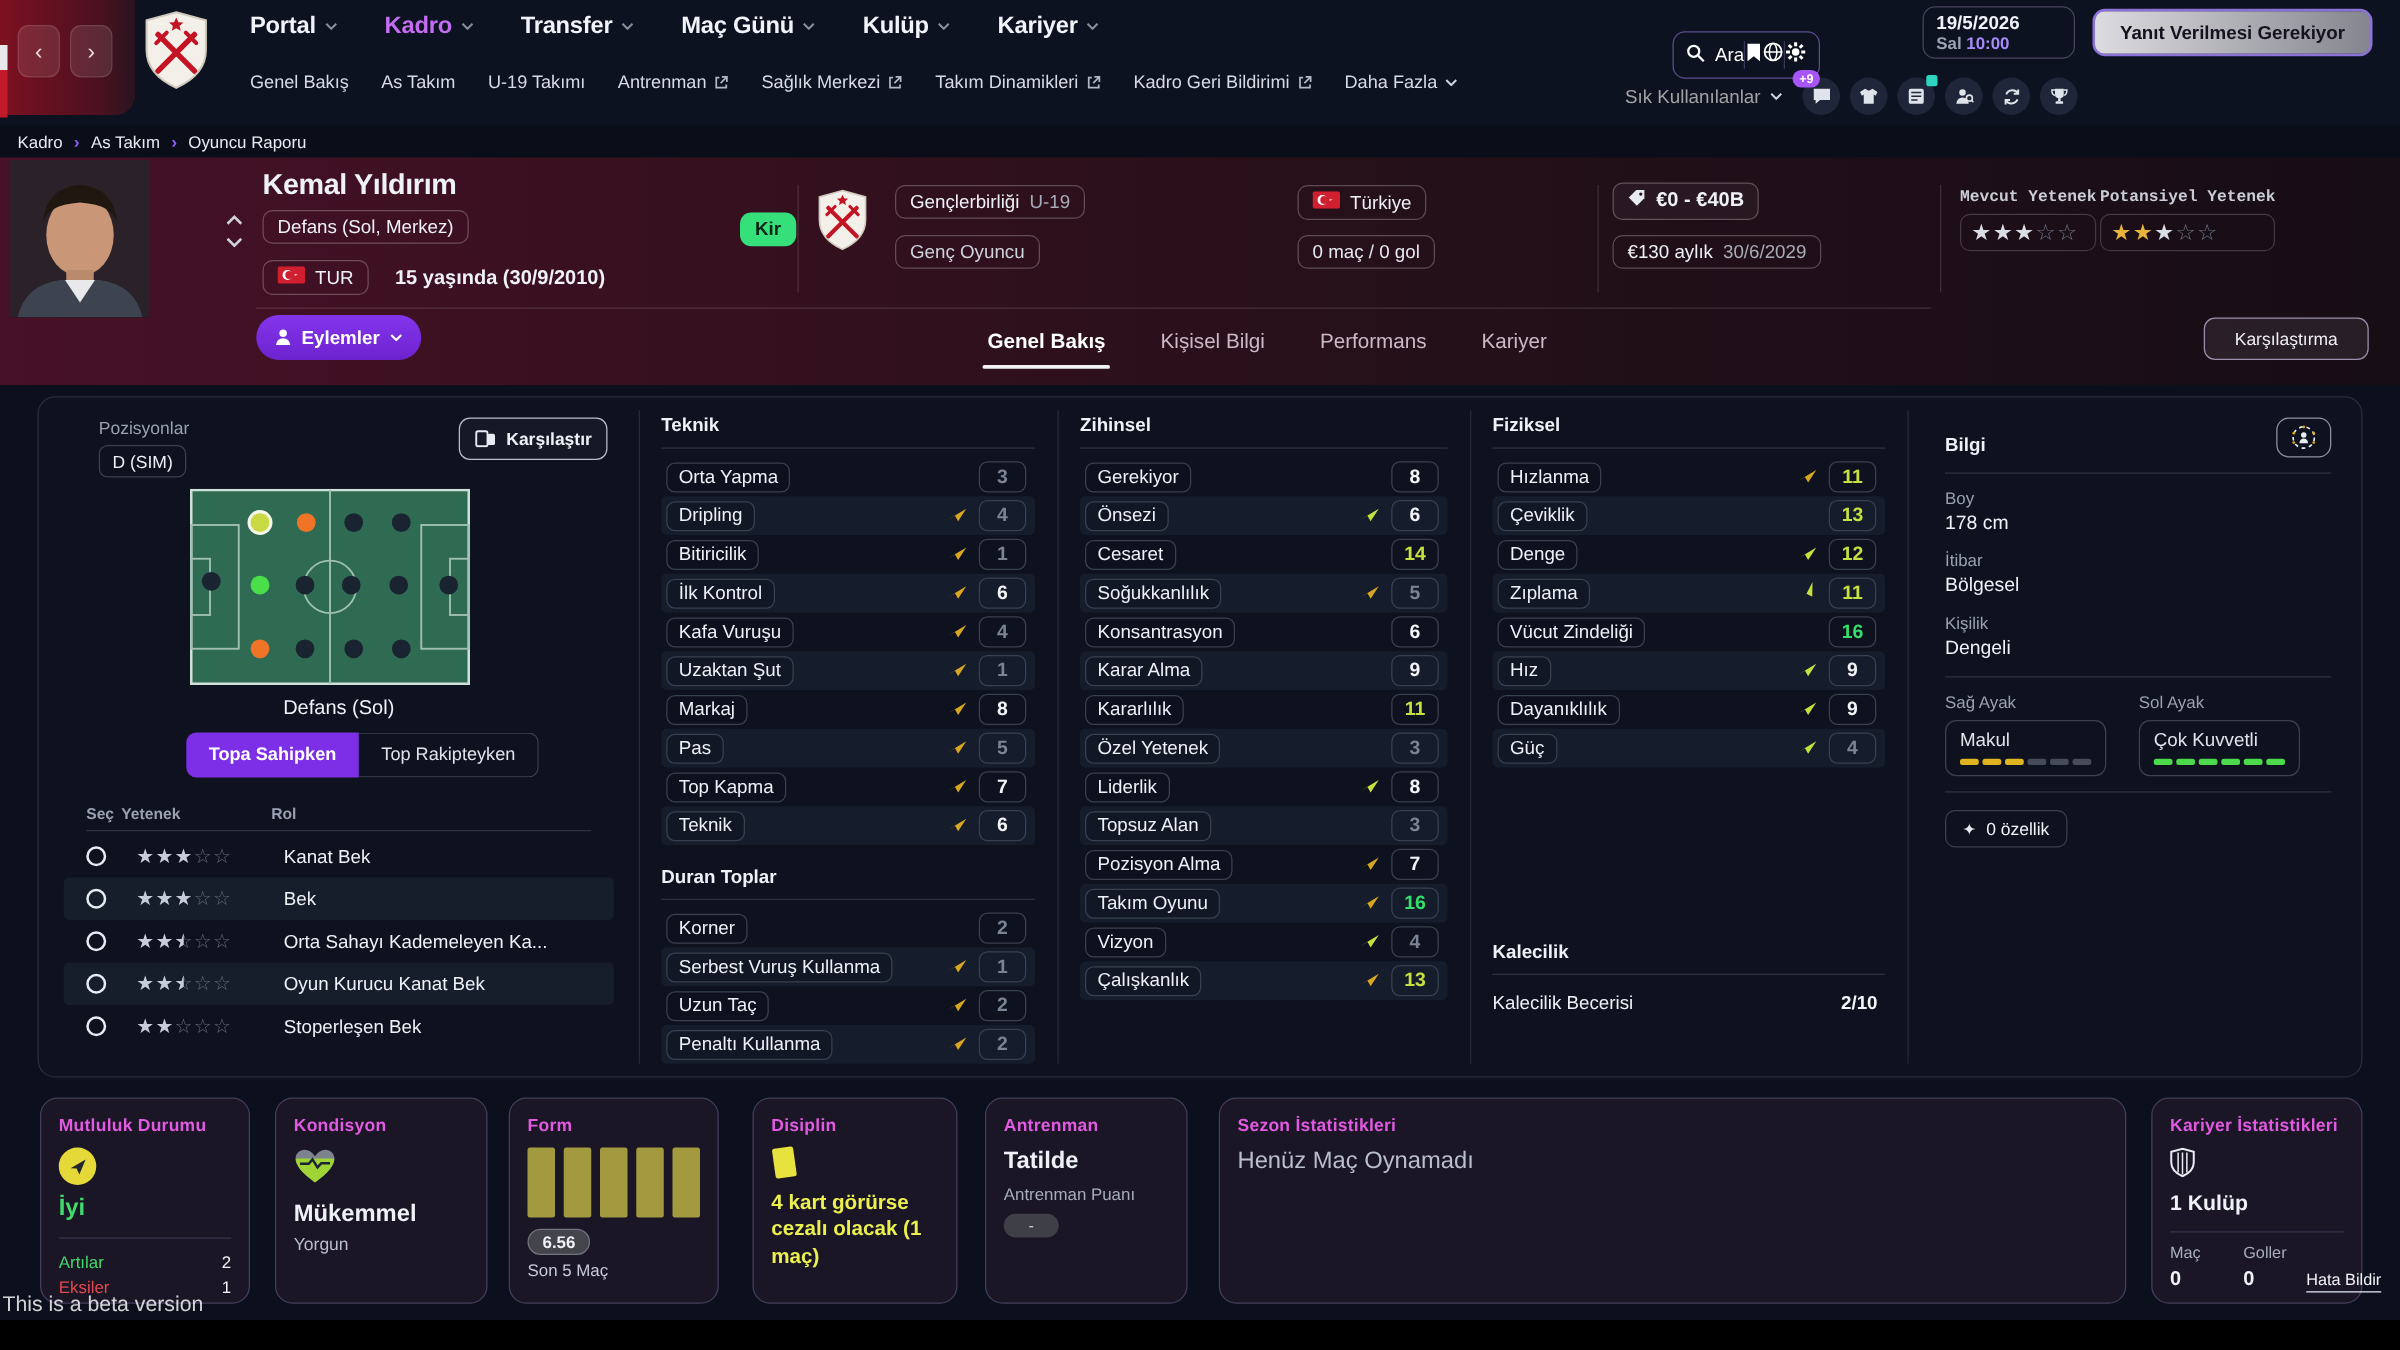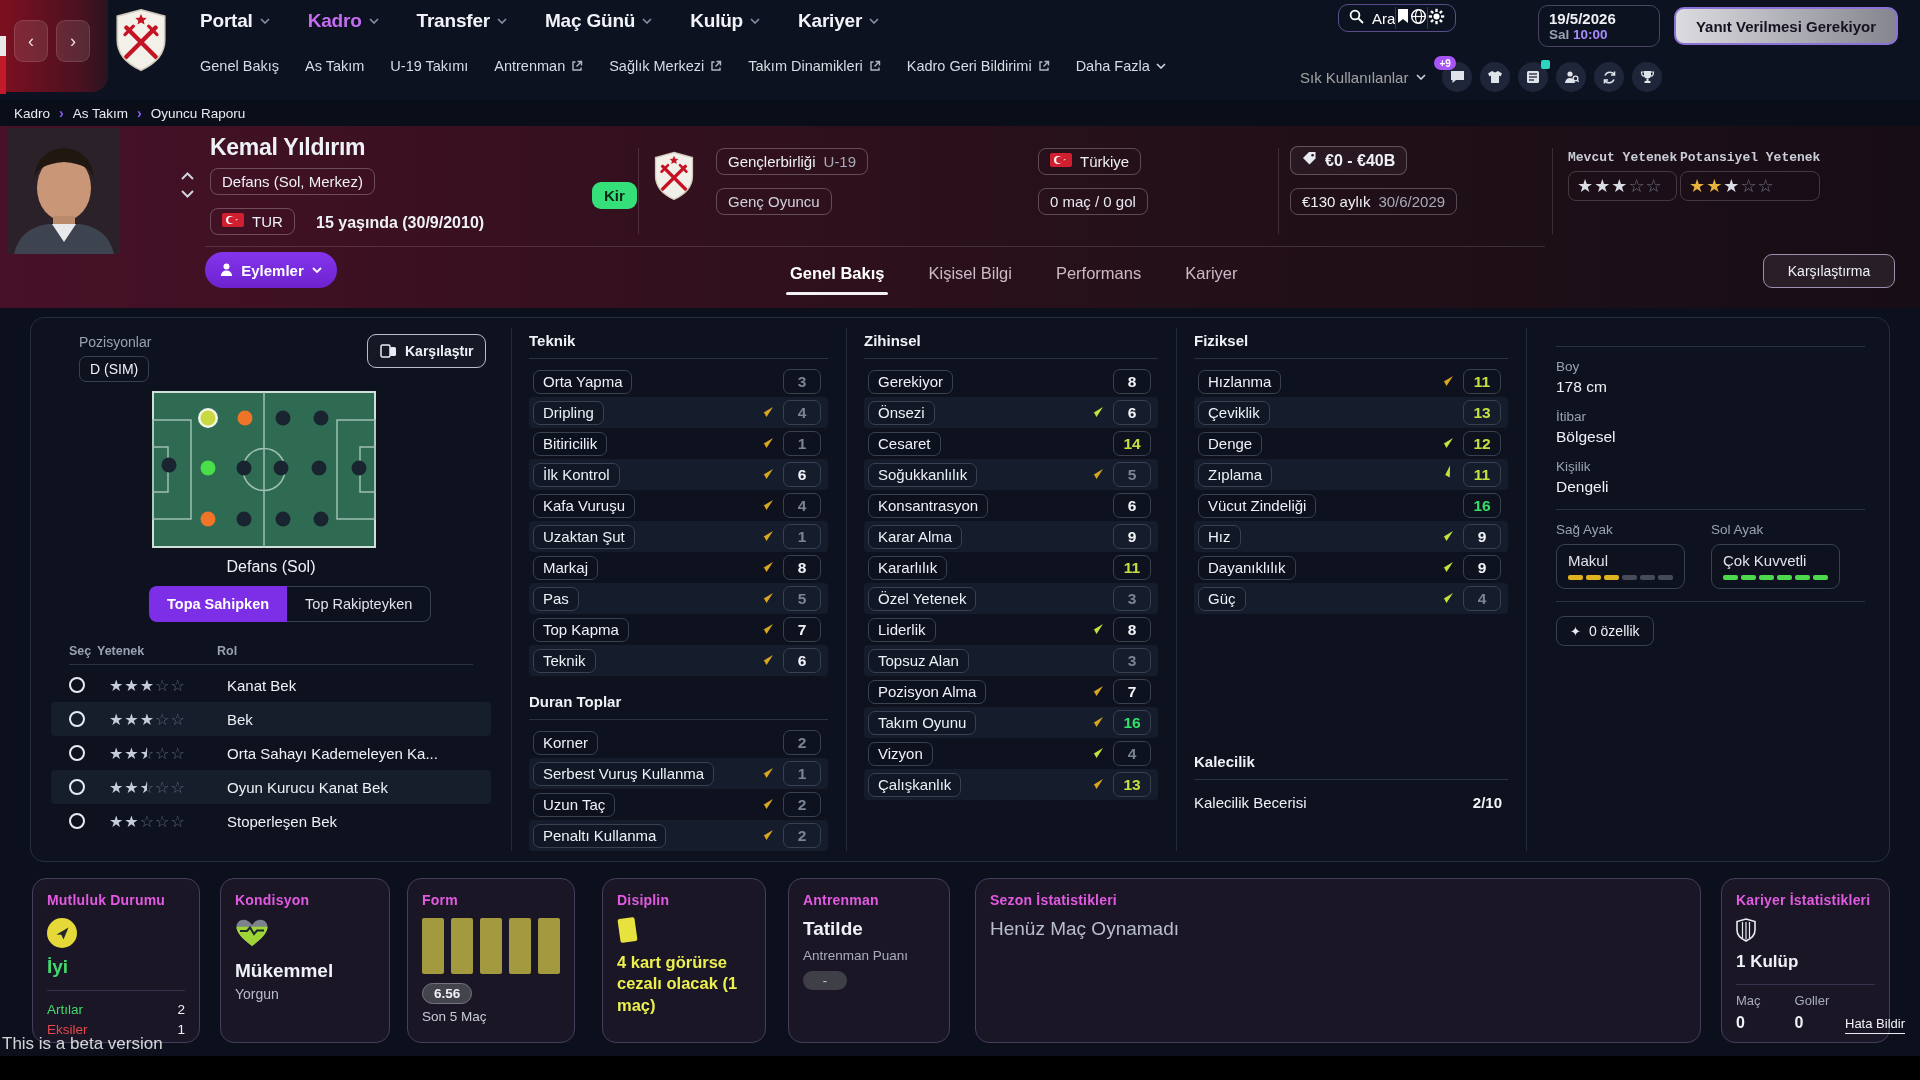--- a/index.html
+++ b/index.html
@@ -17,21 +17,21 @@
   .hist-back { left:14px; } .hist-fwd { left:56px; }
   .crest { position:absolute; left:114px; top:4px; z-index:3; }
   .nav-row { position:absolute; left:200px; top:10px; display:flex; gap:38px; align-items:center; }
   .nav-item { display:flex; align-items:center; gap:7px; font-size:19px; font-weight:bold; color:#f1f3f8; letter-spacing:-.2px; cursor:pointer;}
   .nav-item.active { color:#c46cf2; }
   .chev { width:10px; height:6px; }
   .subnav-row { position:absolute; left:200px; top:58px; display:flex; gap:26px; align-items:center; }
   .subnav-item { display:flex; align-items:center; gap:6px; font-size:14.5px; color:#d7dbe4; cursor:pointer; }
   .ext { opacity:.85; }
   
-  .search-pill { position:absolute; left:1338px; top:4px; height:28px; border:1.5px solid #5b4d8c; border-radius:10px;
+  .search-pill { position:absolute; left:1338px; top:25px; height:38px; border:1.5px solid #5b4d8c; border-radius:10px;
     display:flex; align-items:center; padding:0 10px; }
   .search-seg { display:flex; align-items:center; gap:8px; color:#fff; font-size:15px; cursor:pointer;}
   .vdiv { width:1px; height:22px; background:#3c3658; }
   .datebox { position:absolute; left:1538px; top:5px; width:122px; height:42px; border:1.5px solid #4a4460; border-radius:10px;
     display:flex; flex-direction:column; justify-content:center; padding-left:10px; line-height:1.15; }
   .datebox .d1 { font-size:15px; font-weight:bold; }
   .datebox .d2 { font-size:13.5px; color:#9aa1b2; font-weight:bold; }
   .datebox .d2 b { color:#a78bfa; }
   .continue-btn { position:absolute; left:1674px; top:7px; width:224px; height:38px; border:2px solid #8b72d6; border-radius:10px;
     background:linear-gradient(90deg,#dcdce0,#85858f); color:#15121f; font-weight:bold; font-size:15px;
@@ -53,21 +53,21 @@
 
   
   .band { position:absolute; left:0; top:126px; width:1920px; height:182px;
     background:linear-gradient(90deg,#471127 0%, #37101f 28%, #241019 60%, #170d15 100%); }
   .avatar { position:absolute; left:8px; top:2px; width:112px; height:126px; background:#241a20; overflow:hidden; }
   .pname { position:absolute; left:210px; top:8px; font-size:23px; font-weight:bold; letter-spacing:-.3px; }
   .pos-chevrons { position:absolute; left:181px; top:46px; display:flex; flex-direction:column; gap:10px; color:#cfd3dc; }
   .hchip { border:1px solid rgba(255,255,255,.25); border-radius:8px; padding:4px 11px; font-size:15px;
     display:inline-flex; gap:8px; align-items:center; }
   .pos-chip { position:absolute; left:210px; top:42px; }
-  .loan-badge { position:absolute; left:592px; top:56px; background:#35e07a; color:#0c2414; font-weight:bold; font-size:15px;
+  .loan-badge { position:absolute; left:592px; top:44px; background:#35e07a; color:#0c2414; font-weight:bold; font-size:15px;
     border-radius:9px; padding:5px 12px; }
   .nat-chip { position:absolute; left:210px; top:82px; }
   .age-text { position:absolute; left:316px; top:88px; font-size:16px; font-weight:bold; }
   .band-hdiv { position:absolute; left:205px; top:120px; width:1340px; height:1px; background:rgba(255,255,255,.14); }
   .band-vdiv { position:absolute; top:22px; width:1px; height:86px; background:rgba(255,255,255,.13); }
   .band-crest { position:absolute; left:653px; top:22px; }
   .club-box { position:absolute; left:716px; top:22px; }
   .club-box .sq { color:#a7abb8; font-weight:normal; }
   .status-box { position:absolute; left:716px; top:62px; color:#cfd3dc; }
   .natname-box { position:absolute; left:1038px; top:22px; }
@@ -939,20 +939,35 @@
         </span>
         </div>
         <div class="attr-section-title gap-kale">Kalecilik</div>
         <div class="plain-row">
           <span>Kalecilik Becerisi</span>
       <span class="pv">2/10</span>
         </div>
       </div>
 
     <div class="infocol">
+      <div class="info-head">
+        <div class="info-title">Bilgi</div>
+        <div class="info-iconbtn">
+          <svg width="22" height="22" viewBox="0 0 22 22">
+              <circle cx="11" cy="11" r="8.5" fill="none" stroke="#e8ebf2" stroke-width="1.3" stroke-dasharray="3 3"></circle>
+              <circle cx="11" cy="9" r="2.2" fill="#e8ebf2"></circle>
+              <path d="M7.5 15.5 Q8 11.8 11 11.8 Q14 11.8 14.5 15.5 Z" fill="#e8ebf2"></path>
+              <circle cx="11" cy="2.5" r="1.1" fill="#d9a61f"></circle>
+              <circle cx="19" cy="7.5" r="1.1" fill="#d9a61f"></circle>
+              <circle cx="19" cy="15" r="1.1" fill="#d9a61f"></circle>
+              <circle cx="3" cy="7.5" r="1.1" fill="#d9a61f"></circle>
+              <circle cx="3" cy="15" r="1.1" fill="#d9a61f"></circle>
+            </svg>
+        </div>
+      </div>
       <div class="info-hdiv"></div>
       <div id="info-fields">
           <div class="ifield">
             <div class="fl">Boy</div>
     <div class="fv">178 cm</div>
           </div>
           <div class="ifield">
             <div class="fl">İtibar</div>
     <div class="fv">Bölgesel</div>
           </div>

